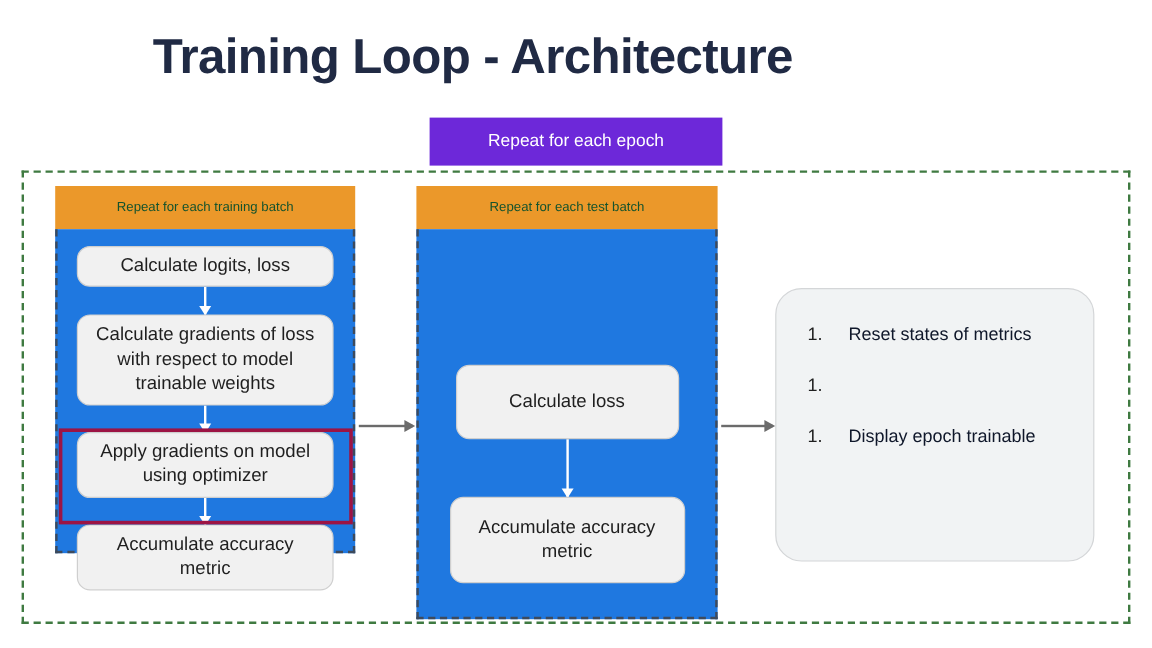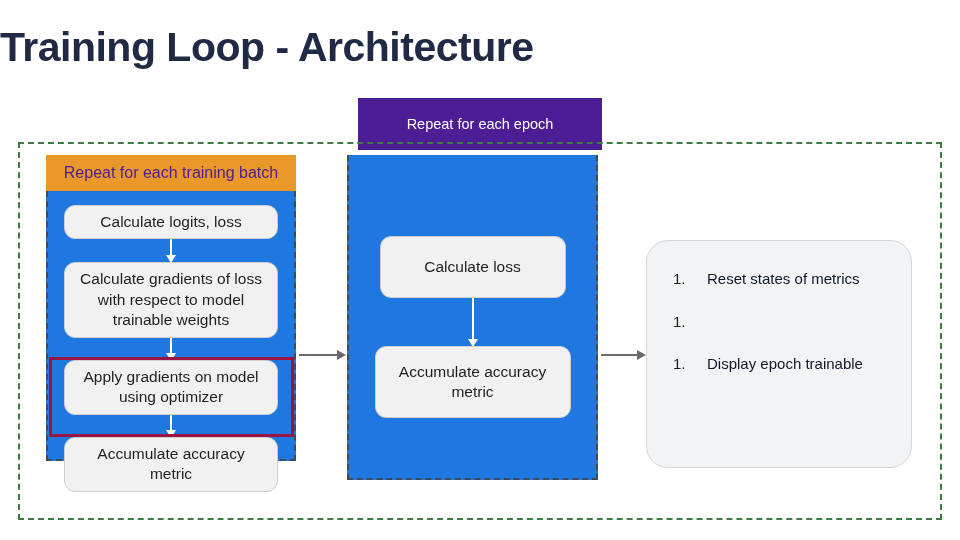--- a/index.html
+++ b/index.html
@@ -15,36 +15,36 @@
     font-family: "Liberation Sans", sans-serif;
     color: #202124;
   }
 
   
   #page-title {
     position: absolute;
     top: 24px;
     left: 0;
     width: 788px;
-    text-align: left;
+    text-align: center;
     font-size: 41px;
     font-weight: bold;
     letter-spacing: -0.5px;
     color: #202a44;
     white-space: nowrap;
   }
 
   
   #epoch-banner {
     position: absolute;
     left: 358px;
     top: 98px;
     width: 244px;
-    height: 52px;
-    background: #4c1d95;
+    height: 40px;
+    background: #6d28d9;
     color: #ffffff;
     font-size: 14.5px;
     display: flex;
     align-items: center;
     justify-content: center;
     box-sizing: border-box;
   }
 
   
   #epoch-container {
@@ -60,22 +60,22 @@
   
   .loop-column {
     position: absolute;
     top: 155px;
   }
   #training-column { left: 46px; width: 250px; }
   #test-column     { left: 347px; width: 251px; }
 
   .loop-header {
     background: #eb982a;
-    color: #4c1d95;
-    font-size: 16px;
+    color: #14532d;
+    font-size: 11px;
     height: 36px;
     display: flex;
     align-items: center;
     justify-content: center;
     box-sizing: border-box;
     text-align: center;
   }
   .loop-body {
     background: #1f78e0;
     border: 2px dashed #3d4a5c;
@@ -105,21 +105,21 @@
     box-sizing: border-box;
     width: 214px;
     padding: 6px 10px;
     position: relative;
     z-index: 2;
   }
   #box-logits    { height: 44px; }
   #box-gradients { height: 82px; align-items: center; }
   #box-apply     { height: 57px; }
   #box-accum-train { height: 59px; }
-  #box-calc-loss { height: 62px; width: 186px; }
+  #box-calc-loss { height: 62px; width: 186px; margin-top: 32px; }
   #box-accum-test{ height: 72px; width: 196px; }
 
   
   .v-arrow {
     width: 2px;
     background: #ffffff;
     position: relative;
     flex: none;
     z-index: 1;
   }
@@ -241,20 +241,23 @@
     <div id="box-accum-train" class="step-box">
       <span>Accumulate accuracy metric</span>
     </div>
 
   </div>
 </div>
 
 <div id="apply-highlight"></div>
 
 <div id="test-column" class="loop-column">
+  <div class="loop-header">
+    <span>Repeat for each test batch</span>
+  </div>
   <div id="test-body" class="loop-body">
 
     <div id="box-calc-loss" class="step-box">
       <span>Calculate loss</span>
     </div>
 
     <div id="arrow-test-1" class="v-arrow"></div>
 
     <div id="box-accum-test" class="step-box">
       <span>Accumulate accuracy metric</span>

